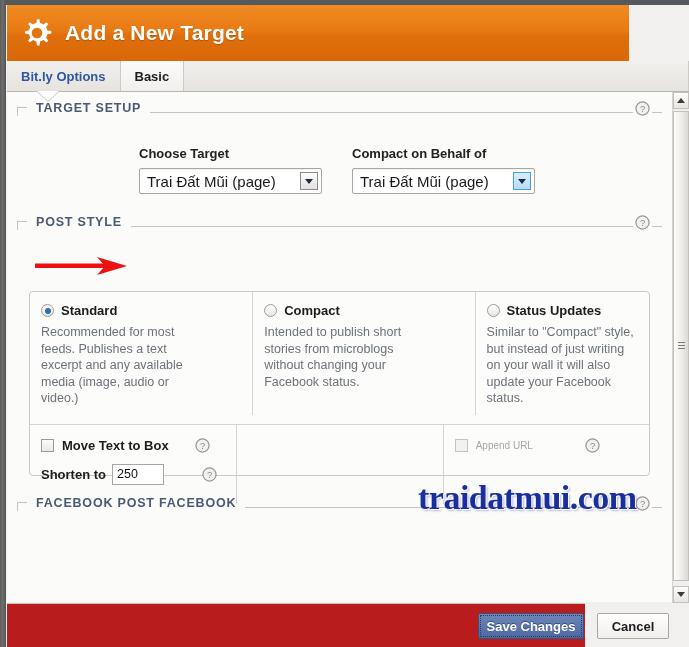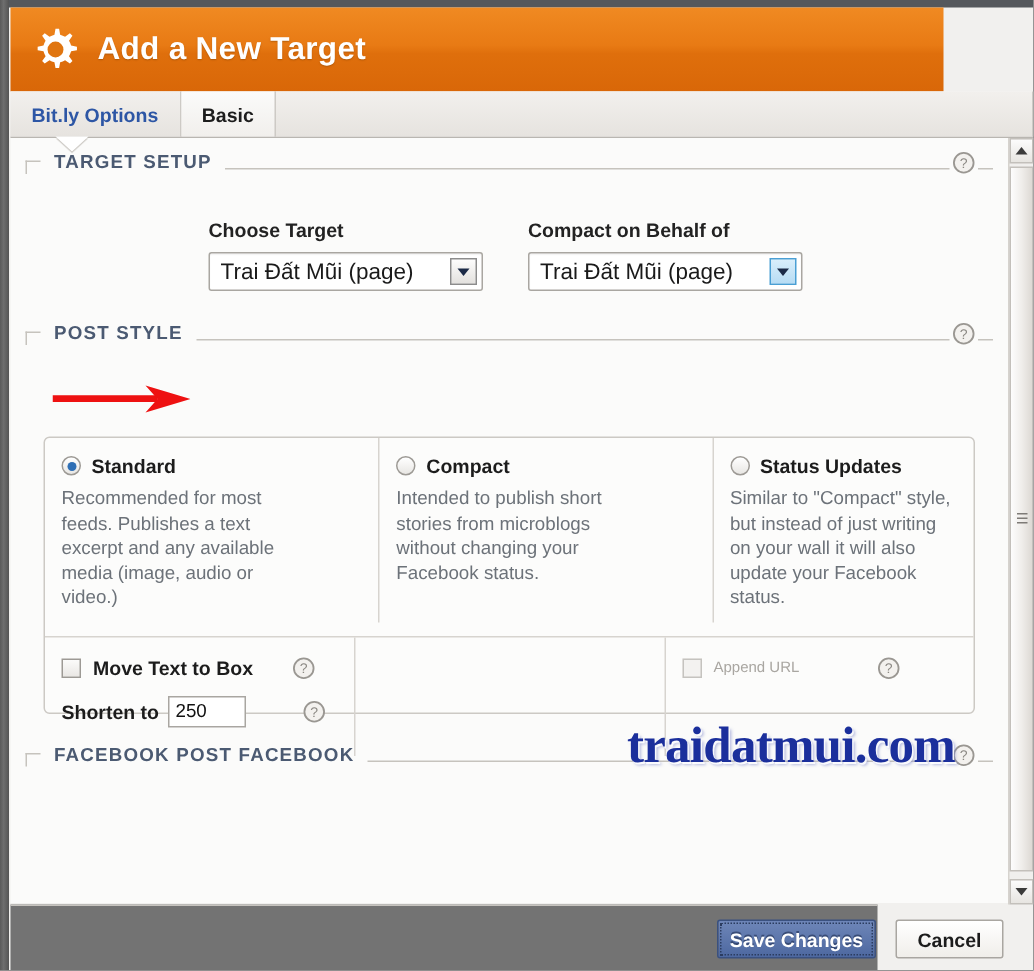--- a/index.html
+++ b/index.html
@@ -331,21 +331,21 @@
     height: 1px;
     background: #7e7b77;
     margin-bottom: 2px;
   }
 
   
   .footer {
     position: absolute;
     left: 7px; top: 603px;
     width: 578px; height: 44px;
-    background: #737373;
+    background: #b91c1c;
     border-top: 1px solid #c6c3be;
     box-sizing: border-box;
   }
   .btn {
     position: absolute;
     height: 26px;
     font-size: 13px;
     font-weight: bold;
     display: flex;
     align-items: center;

